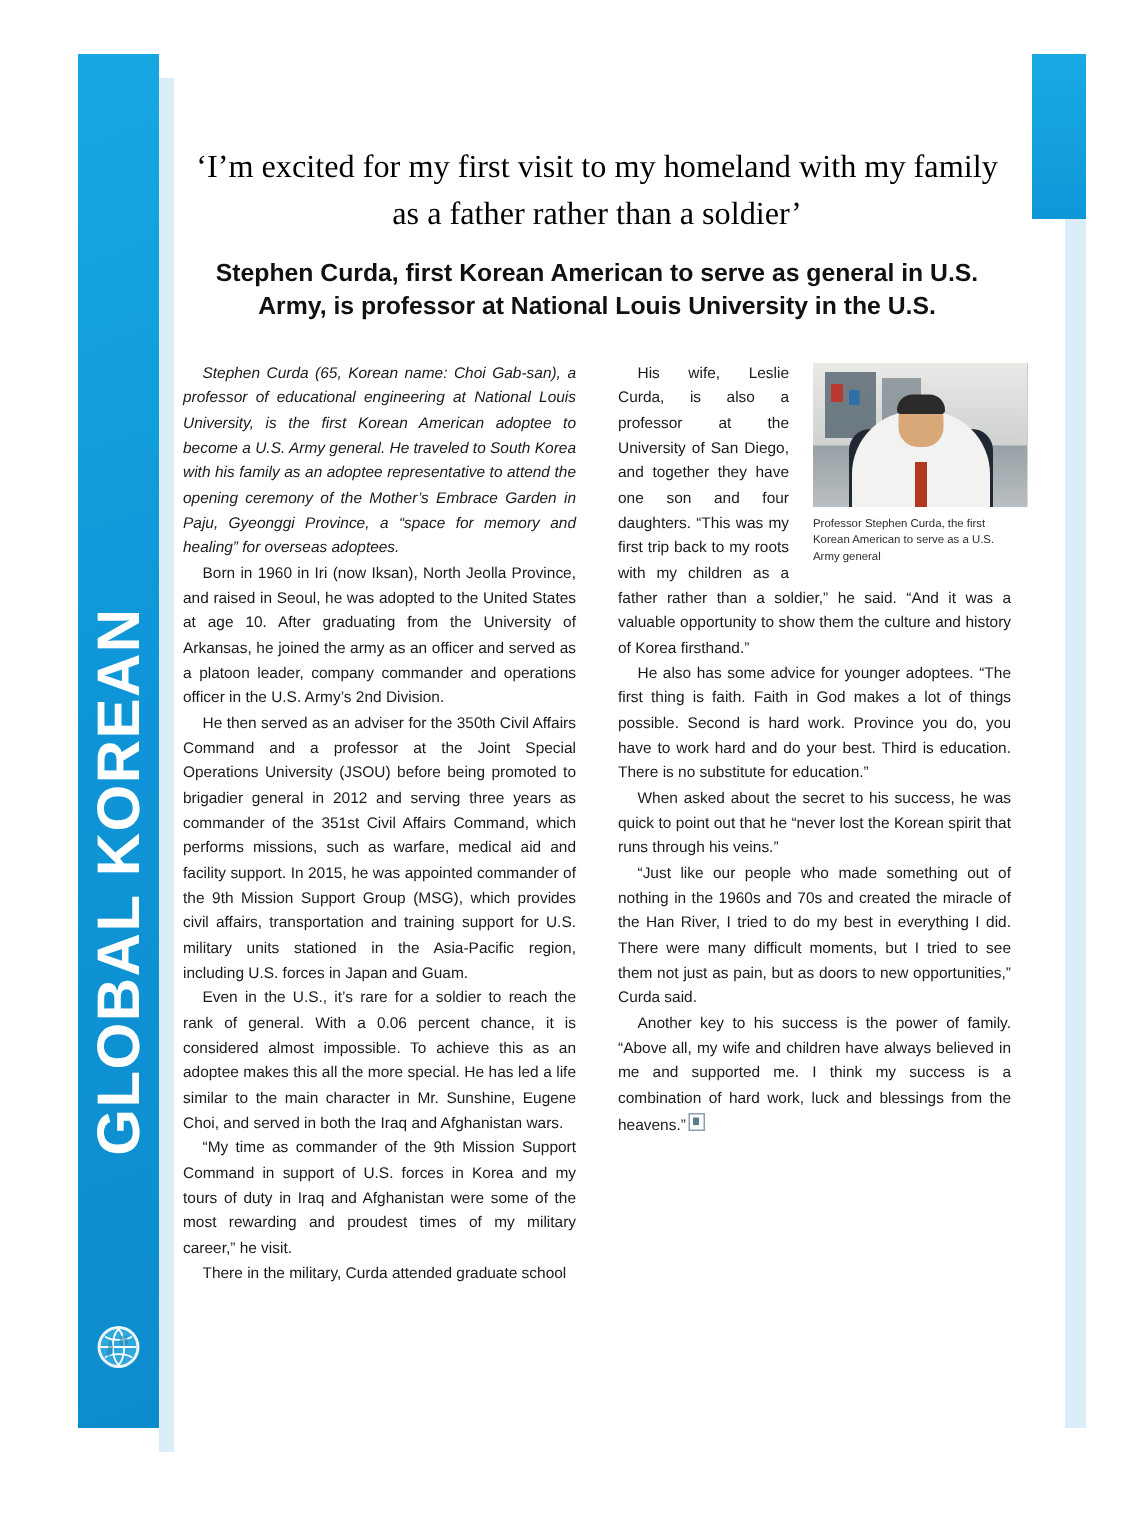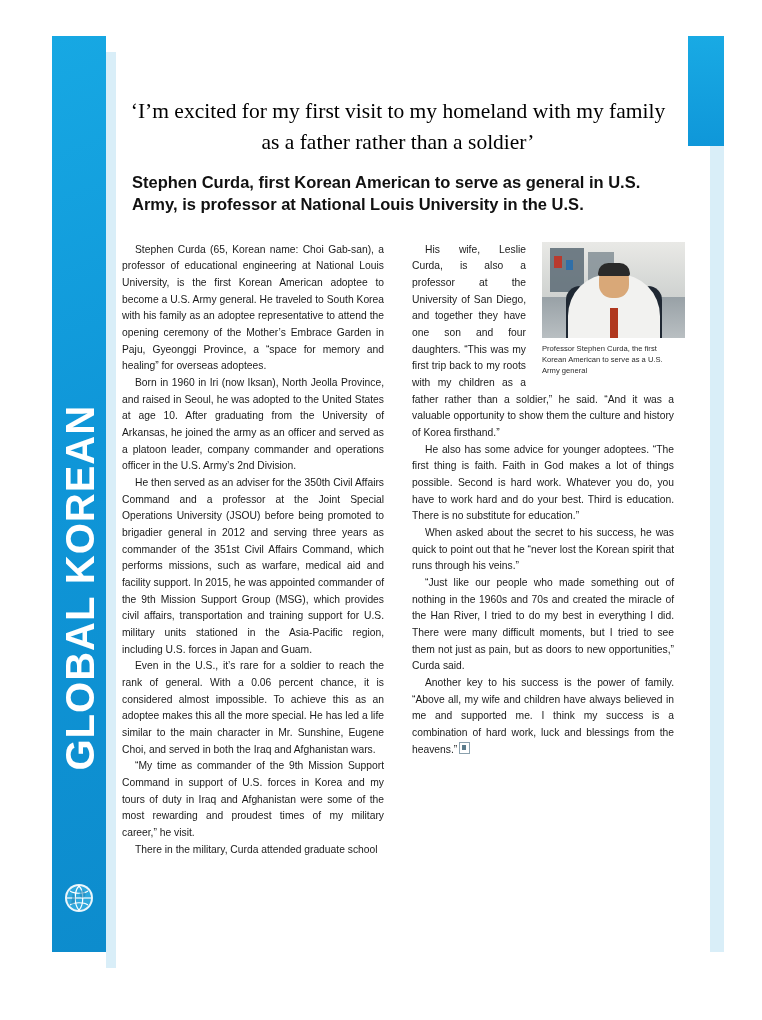--- a/index.html
+++ b/index.html
@@ -97,20 +97,21 @@
     margin: 0 0 14px 0;
     padding: 0 4px;
   }
 
   .subhead {
     color: #111111;
     font-family: "Liberation Sans", sans-serif;
     font-size: 16.5px;
     font-weight: bold;
     line-height: 1.35;
+    text-align: center;
     margin: 0 0 26px 0;
     padding: 0 10px;
   }
 
   .columns {
     position: relative;
     width: 552px;
     display: flex;
     gap: 28px;
   }
@@ -122,20 +123,21 @@
     margin: 0 0 0 0;
     font-size: 10.3px;
     line-height: 1.62;
     color: #1a1a1a;
     text-align: justify;
     text-indent: 13px;
     font-family: "Liberation Sans", sans-serif;
   }
   p.body.first {
     text-indent: 13px;
+    font-style: italic;
   }
 
   
   .photo-block {
     float: right;
     width: 132px;
     margin: 0 0 6px 16px;
   }
   .photo {
     width: 143px;
@@ -328,21 +330,21 @@
             <div class="suit-l"></div>
             <div class="suit-r"></div>
             <div class="figure"></div>
             <div class="tie"></div>
             <div class="head"></div>
             <div class="hair"></div>
           </div>
           <div class="photo-caption">Professor Stephen Curda, the first Korean American to serve as a U.S. Army general</div>
         </div>
         <p class="body">His wife, Leslie Curda, is also a professor at the University of San Diego, and together they have one son and four daughters. “This was my first trip back to my roots with my children as a father rather than a soldier,” he said. “And it was a valuable opportunity to show them the culture and history of Korea firsthand.”</p>
-        <p class="body">He also has some advice for younger adoptees. “The first thing is faith. Faith in God makes a lot of things possible. Second is hard work. Whatever you do, you have to work hard and do your best. Third is education. There is no substitute for education.”</p>
+        <p class="body">He also has some advice for younger adoptees. “The first thing is faith. Faith in God makes a lot of things possible. Second is hard work. Province you do, you have to work hard and do your best. Third is education. There is no substitute for education.”</p>
         <p class="body">When asked about the secret to his success, he was quick to point out that he “never lost the Korean spirit that runs through his veins.”</p>
         <p class="body">“Just like our people who made something out of nothing in the 1960s and 70s and created the miracle of the Han River, I tried to do my best in everything I did. There were many difficult moments, but I tried to see them not just as pain, but as doors to new opportunities,” Curda said.</p>
         <p class="body"><span>Another key to his success is the power of family. “Above all, my wife and children have always believed in me and supported me. I think my success is a combination of hard work, luck and blessings from the heavens.”</span><span class="end-mark"></span></p>
       </div>
 
     </div>
   </div>
 
 
 </div>

